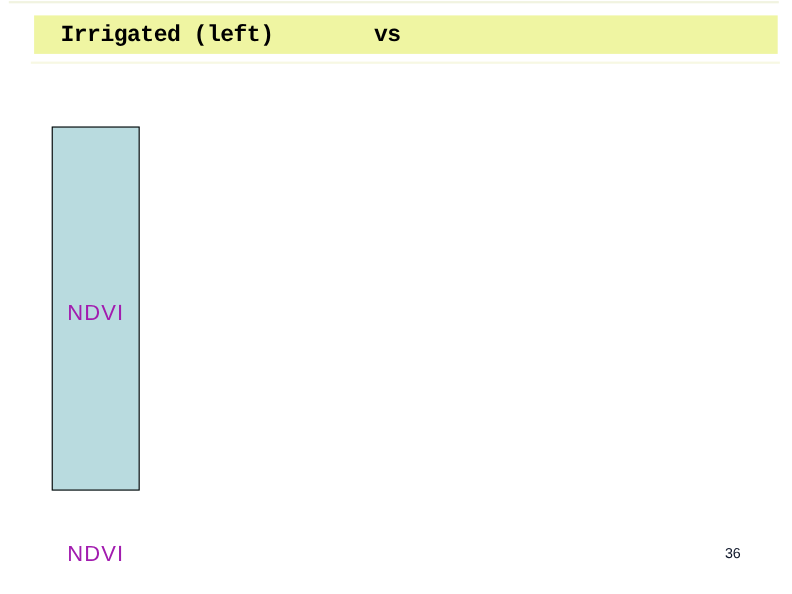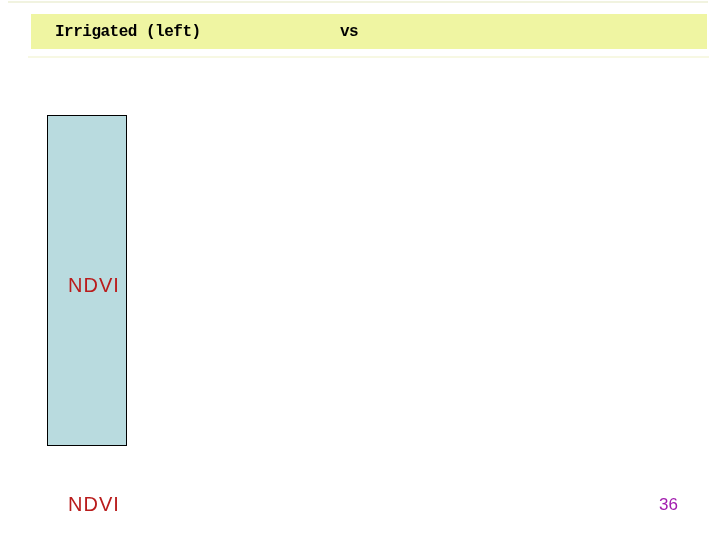--- a/index.html
+++ b/index.html
@@ -38,21 +38,21 @@
     height: 35px;
     background: #EFF5A2;
   }
   .header-bar .hdr-label {
     position: absolute;
     top: 0;
     height: 35px;
     line-height: 37px;
     font-family: "Liberation Mono", "DejaVu Sans Mono", monospace;
     font-weight: bold;
-    font-size: 16px;
+    font-size: 21px;
     letter-spacing: -0.5px;
     color: #000000;
     white-space: pre;
   }
   .hdr-left   { left: 24px; }
   .hdr-vs     { left: 309px; }
   .hdr-right  { left: 492px; }
   .under-bar-hairline {
     position: absolute;
     left: 28px;
@@ -69,37 +69,36 @@
     width: 80px;
     height: 331px;
     box-sizing: border-box;
     background: #B9DBDF;
     border: 1.5px solid #000000;
   }
   .panel-label {
     position: absolute;
     left: 0;
     width: 100%;
-    text-align: left;
+    text-align: center;
     font-family: "Liberation Sans", sans-serif;
     font-size: 20px;
     letter-spacing: 1px;
-    color: #b91c1c;
+    color: #a21caf;
     white-space: nowrap;
-    margin-left: 20px;
   }
   .panel-label.ndvi { top: 158px; }
   .panel-label.ndwi { top: 377px; }
   .page-number {
     position: absolute;
     left: 659px;
     top: 495px;
     font-family: "Liberation Sans", sans-serif;
-    font-size: 17px;
-    color: #a21caf;
+    font-size: 13px;
+    color: #0f172a;
   }
 </style>
 </head>
 <body>
 
 <div class="slide">
 
   <div class="top-hairline"></div>
 
   <div class="header-bar">

